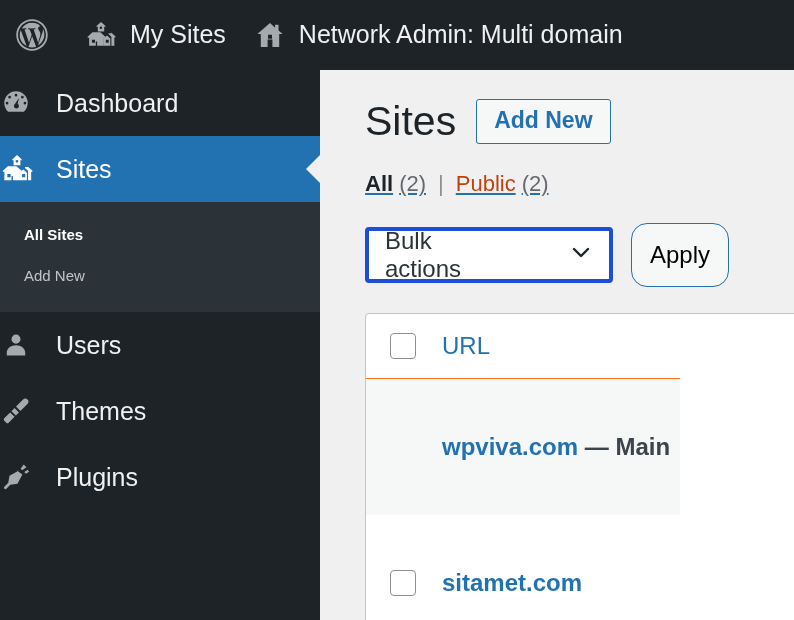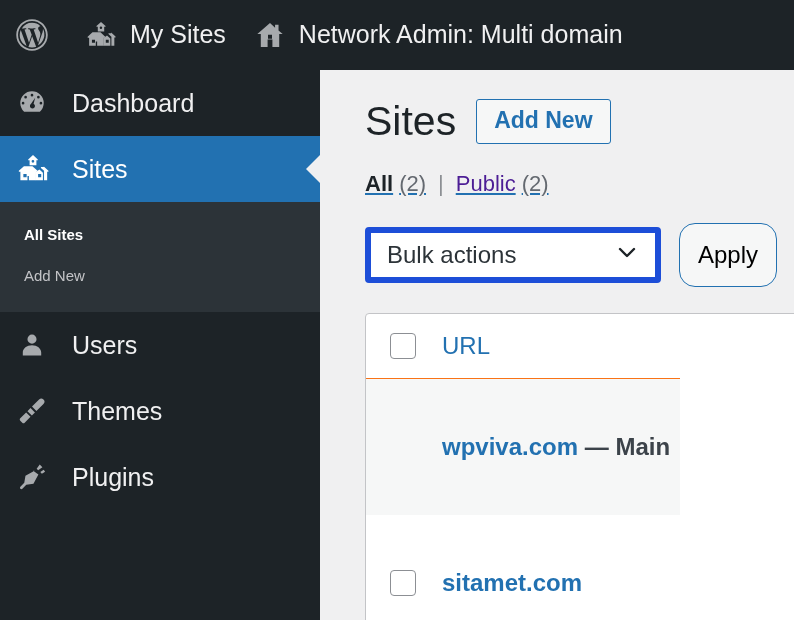--- a/index.html
+++ b/index.html
@@ -53,21 +53,20 @@
     width: 320px;
     height: 550px;
     background: #1d2327;
     z-index: 20;
   }
   .menu-item {
     position: relative;
     display: flex;
     align-items: center;
     height: 66px;
-    padding-left: 16px;
     color: #f0f0f1;
     font-size: 25px;
     box-sizing: border-box;
   }
   .menu-item .mi-icon {
     width: 44px;
     display: inline-flex;
     align-items: center;
     justify-content: flex-start;
     margin-right: 12px;
@@ -141,40 +140,40 @@
   }
   .subsubsub {
     margin: 26px 0 0 45px;
     font-size: 22px;
     color: #2271b1;
     display: flex;
     align-items: center;
     white-space: nowrap;
     text-decoration: underline;
   }
-  .subsubsub .ss-link { color: #4c1d95; }
+  .subsubsub .ss-link { color: #c2410c; }
   .subsubsub .ss-link.current { color: #1d2327; font-weight: bold; }
   .subsubsub .ss-count { color: #646970; margin-left: 6px; }
   .subsubsub .ss-sep { color: #8c8f94; margin: 0 12px; }
 
   .tablenav {
     display: flex;
     align-items: center;
     margin: 26px 0 0 45px;
   }
   .bulk-select {
     position: relative;
     display: flex;
     align-items: center;
     justify-content: space-between;
-    width: 296px;
+    width: 248px;
     height: 56px;
     box-sizing: border-box;
     background: #fff;
-    border: 6px solid #1d4ed8;
+    border: 4px solid #1d4ed8;
     border-radius: 4px;
     padding: 0 16px;
     font-size: 24px;
     color: #2c3338;
     cursor: pointer;
     gap: 48px;
   }
   .chevron { margin-left: 12px; display: block; }
   .apply-btn {
     margin-left: 18px;

